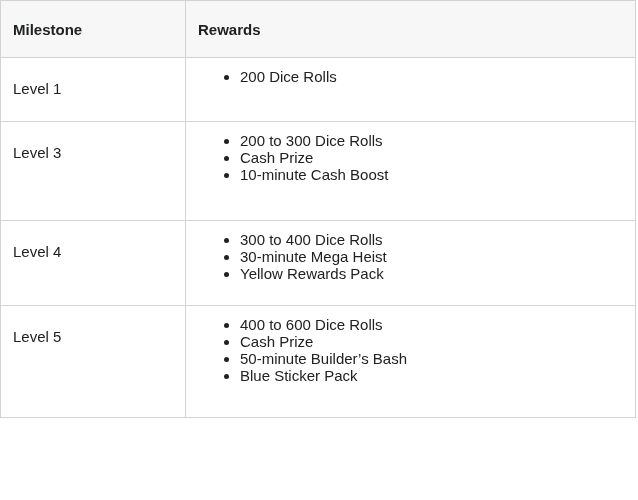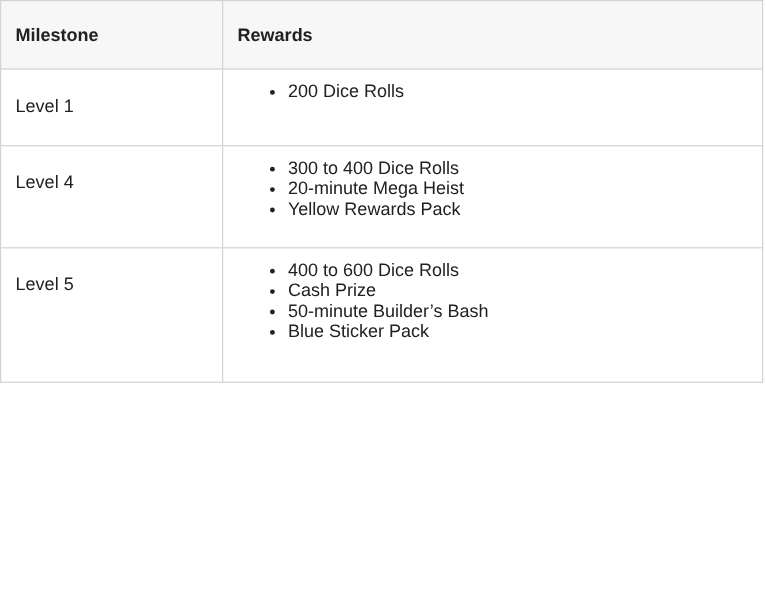--- a/index.html
+++ b/index.html
@@ -68,26 +68,36 @@
   </thead>
   <tbody>
     <tr class="row-level-1">
       <td class="milestone-cell">Level 1</td>
       <td class="rewards-cell">
         <ul>
           <li>200 Dice Rolls</li>
         </ul>
       </td>
     </tr>
+    <tr class="row-level-3">
+      <td class="milestone-cell">Level 3</td>
+      <td class="rewards-cell">
+        <ul>
+          <li>200 to 300 Dice Rolls</li>
+          <li>Cash Prize</li>
+          <li>10-minute Cash Boost</li>
+        </ul>
+      </td>
+    </tr>
     <tr class="row-level-4">
       <td class="milestone-cell">Level 4</td>
       <td class="rewards-cell">
         <ul>
           <li>300 to 400 Dice Rolls</li>
-          <li>20-minute Mega Heist</li>
+          <li>30-minute Mega Heist</li>
           <li>Yellow Rewards Pack</li>
         </ul>
       </td>
     </tr>
     <tr class="row-level-5">
       <td class="milestone-cell">Level 5</td>
       <td class="rewards-cell">
         <ul>
           <li>400 to 600 Dice Rolls</li>
           <li>Cash Prize</li>

